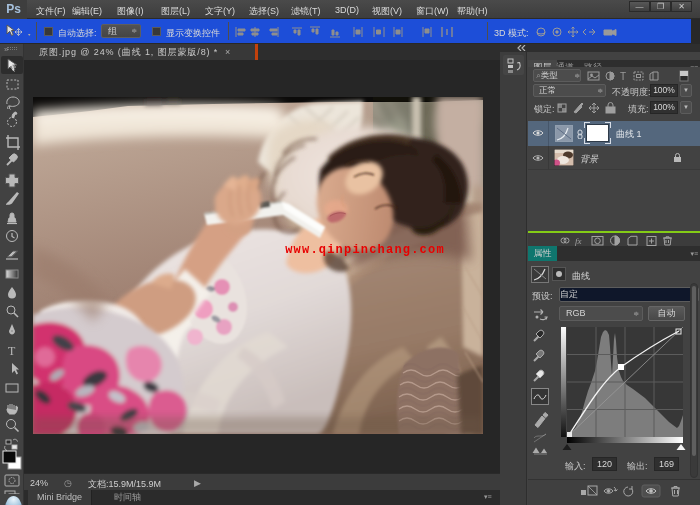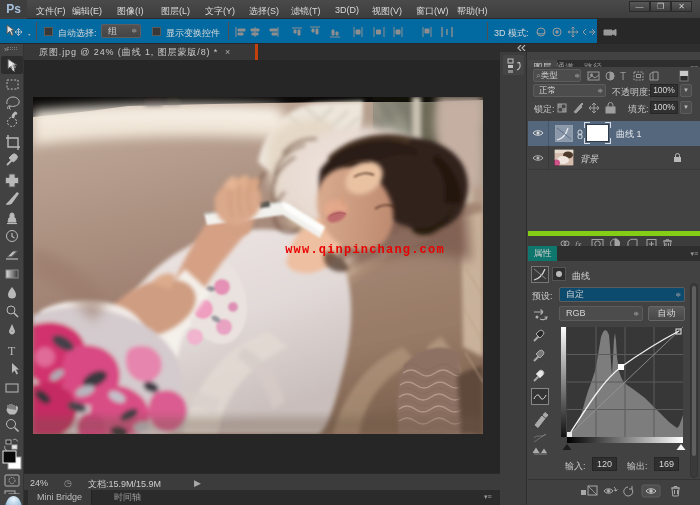--- a/index.html
+++ b/index.html
@@ -12,22 +12,22 @@
 #menubar { position:absolute; top:0; left:0; width:700px; height:19px;
   background:linear-gradient(#4a4a4a,#3d3d3d); border-bottom:1px solid #2a2a2a; }
 #pslogo { position:absolute; top:0; left:0; width:27px; height:19px;
   background:#3e3e3e; color:#a6c0dc; font-size:12px; font-weight:bold;
   text-align:center; line-height:18px; }
 .menuitem { position:absolute; top:5px; color:#dadada; font-size:9px; }
 .winbtn { position:absolute; top:1px; height:11px; background:linear-gradient(#585858,#3e3e3e);
   border:1px solid #2a2a2a; color:#ccc; font-size:8px; text-align:center; line-height:9px; }
 
 
-#options { position:absolute; top:19px; left:0; width:597px; height:25px;
-  background:#0369a1; border-bottom:1px solid #282828; }
+#options { position:absolute; top:19px; left:0; width:691px; height:25px;
+  background:#1d4ed8; border-bottom:1px solid #282828; }
 .osep { position:absolute; top:3px; width:1px; height:18px; background:#333;
   border-right:1px solid #4e4e4e; }
 .ocheck { position:absolute; top:8px; width:9px; height:9px; background:#383838;
   border:1px solid #5a5a5a; }
 .odrop { position:absolute; top:5px; height:14px; background:linear-gradient(#525252,#454545);
   border:1px solid #5e5e5e; border-radius:2px; color:#d0d0d0; font-size:9px; }
 
 
 #toolbar { position:absolute; top:44px; left:0; width:24px; height:461px;
   background:#424242; border-right:1px solid #333; }
@@ -595,21 +595,21 @@
           <rect width="20" height="17" fill="none" stroke="#222"></rect>
         </svg>
         <div style="position:absolute;left:52px;top:7px;color:#cfcfcf;font-size:9px;font-style:italic">背景</div>
         <svg style="position:absolute;left:145px;top:6px" width="9" height="11" viewBox="0 0 9 11">
               <rect x="1" y="5" width="7" height="5" fill="#b9b9b9"></rect>
               <path d="M2.5,5 v-1.5 a2,2 0 0 1 4,0 V5" fill="none" stroke="#b9b9b9"></path>
             </svg>
       </div>
     </div>
 
-    <div style="position:absolute;left:0;top:179px;width:172px;height:15px;background:#3c3c3c;border-top:5px solid #84cc16">
+    <div style="position:absolute;left:0;top:179px;width:172px;height:15px;background:#3c3c3c;border-top:2px solid #84cc16">
       <svg style="position:absolute;left:30px;top:2px" width="130" height="11" viewBox="0 0 130 11">
         <g stroke="#a2a2a2" fill="none">
           <path d="M3,5.5 a2.5,2.5 0 1 0 5,0 a2.5,2.5 0 1 0 -5,0 M6,5.5 a2.5,2.5 0 1 0 5,0 a2.5,2.5 0 1 0 -5,0"></path>
           <text x="17" y="9" font-size="9" font-style="italic" fill="#a2a2a2" stroke="none" font-family="Liberation Serif">fx</text>
           <rect x="34" y="1.5" width="11" height="8.5"></rect>
               <circle cx="39.5" cy="5.8" r="2.8"></circle>
           <circle cx="57" cy="5.5" r="4.5"></circle>
               <path d="M57,1 a4.5,4.5 0 0 1 0,9 Z" fill="#a2a2a2"></path>
           <path d="M70,10 V3.5 l3,-2.2 h6 L79,10 Z"></path>
           <rect x="89" y="1.5" width="9" height="9"></rect>
@@ -630,21 +630,21 @@
         <rect x="0.5" y="0.5" width="17" height="16" fill="#3a3a3a" stroke="#777"></rect>
         <path d="M3,14 C8,13 12,8 14,3" stroke="#ddd" fill="none" stroke-width="1.2"></path>
         <path d="M3,3 L15,13" stroke="#888" fill="none"></path>
       </svg>
       <div style="position:absolute;left:24px;top:5px;width:14px;height:14px;background:#2e2e2e;border:1px solid #555">
         <div style="position:absolute;left:3px;top:3px;width:6px;height:6px;background:#bbb;border-radius:50%"></div>
       </div>
       <div class="ptxt" style="left:44px;top:8px;color:#d2d2d2">曲线</div>
 
       <div class="ptxt" style="left:4px;top:28px">预设:</div>
-      <div style="position:absolute;left:31px;top:25px;width:126px;height:15px;background:#0c4a6e;border:1px solid #5c5c5c;border-radius:2px;color:#d4d4d4;font-size:9px;line-height:13px;padding-left:6px">自定<span style="float:right;color:#aaa;font-size:7px;margin-right:3px">≑</span></div>
+      <div style="position:absolute;left:31px;top:25px;width:140px;height:15px;background:#0f172a;border:1px solid #5c5c5c;border-radius:2px;color:#d4d4d4;font-size:9px;line-height:13px;">自定<span style="float:right;color:#aaa;font-size:7px;margin-right:3px">≑</span></div>
 
       <svg style="position:absolute;left:4px;top:44px" width="18" height="16" viewBox="0 0 18 16">
         <g stroke="#b0b0b0" fill="none" stroke-width="1.2">
           <path d="M2,6 h9 M11,6 l-2.5,-2.5 M11,6 l-2.5,2.5"></path>
           <path d="M8,13 c3,1.5 6,0.5 7,-2 l-2.5,0 m2.5,0 l-1,2.5"></path>
           <circle cx="5" cy="11" r="1.5" fill="#b0b0b0" stroke="none"></circle>
         </g>
       </svg>
       <div style="position:absolute;left:31px;top:44px;width:84px;height:15px;background:#4c4c4c;border:1px solid #5c5c5c;border-radius:2px;color:#d4d4d4;font-size:9px;line-height:13px;padding-left:6px">RGB<span style="float:right;color:#aaa;font-size:7px;margin-right:3px">≑</span></div>
       <div style="position:absolute;left:120px;top:44px;width:37px;height:15px;background:linear-gradient(#5a5a5a,#484848);border:1px solid #666;border-radius:2px;color:#d8d8d8;font-size:9px;line-height:13px;text-align:center">自动</div>

